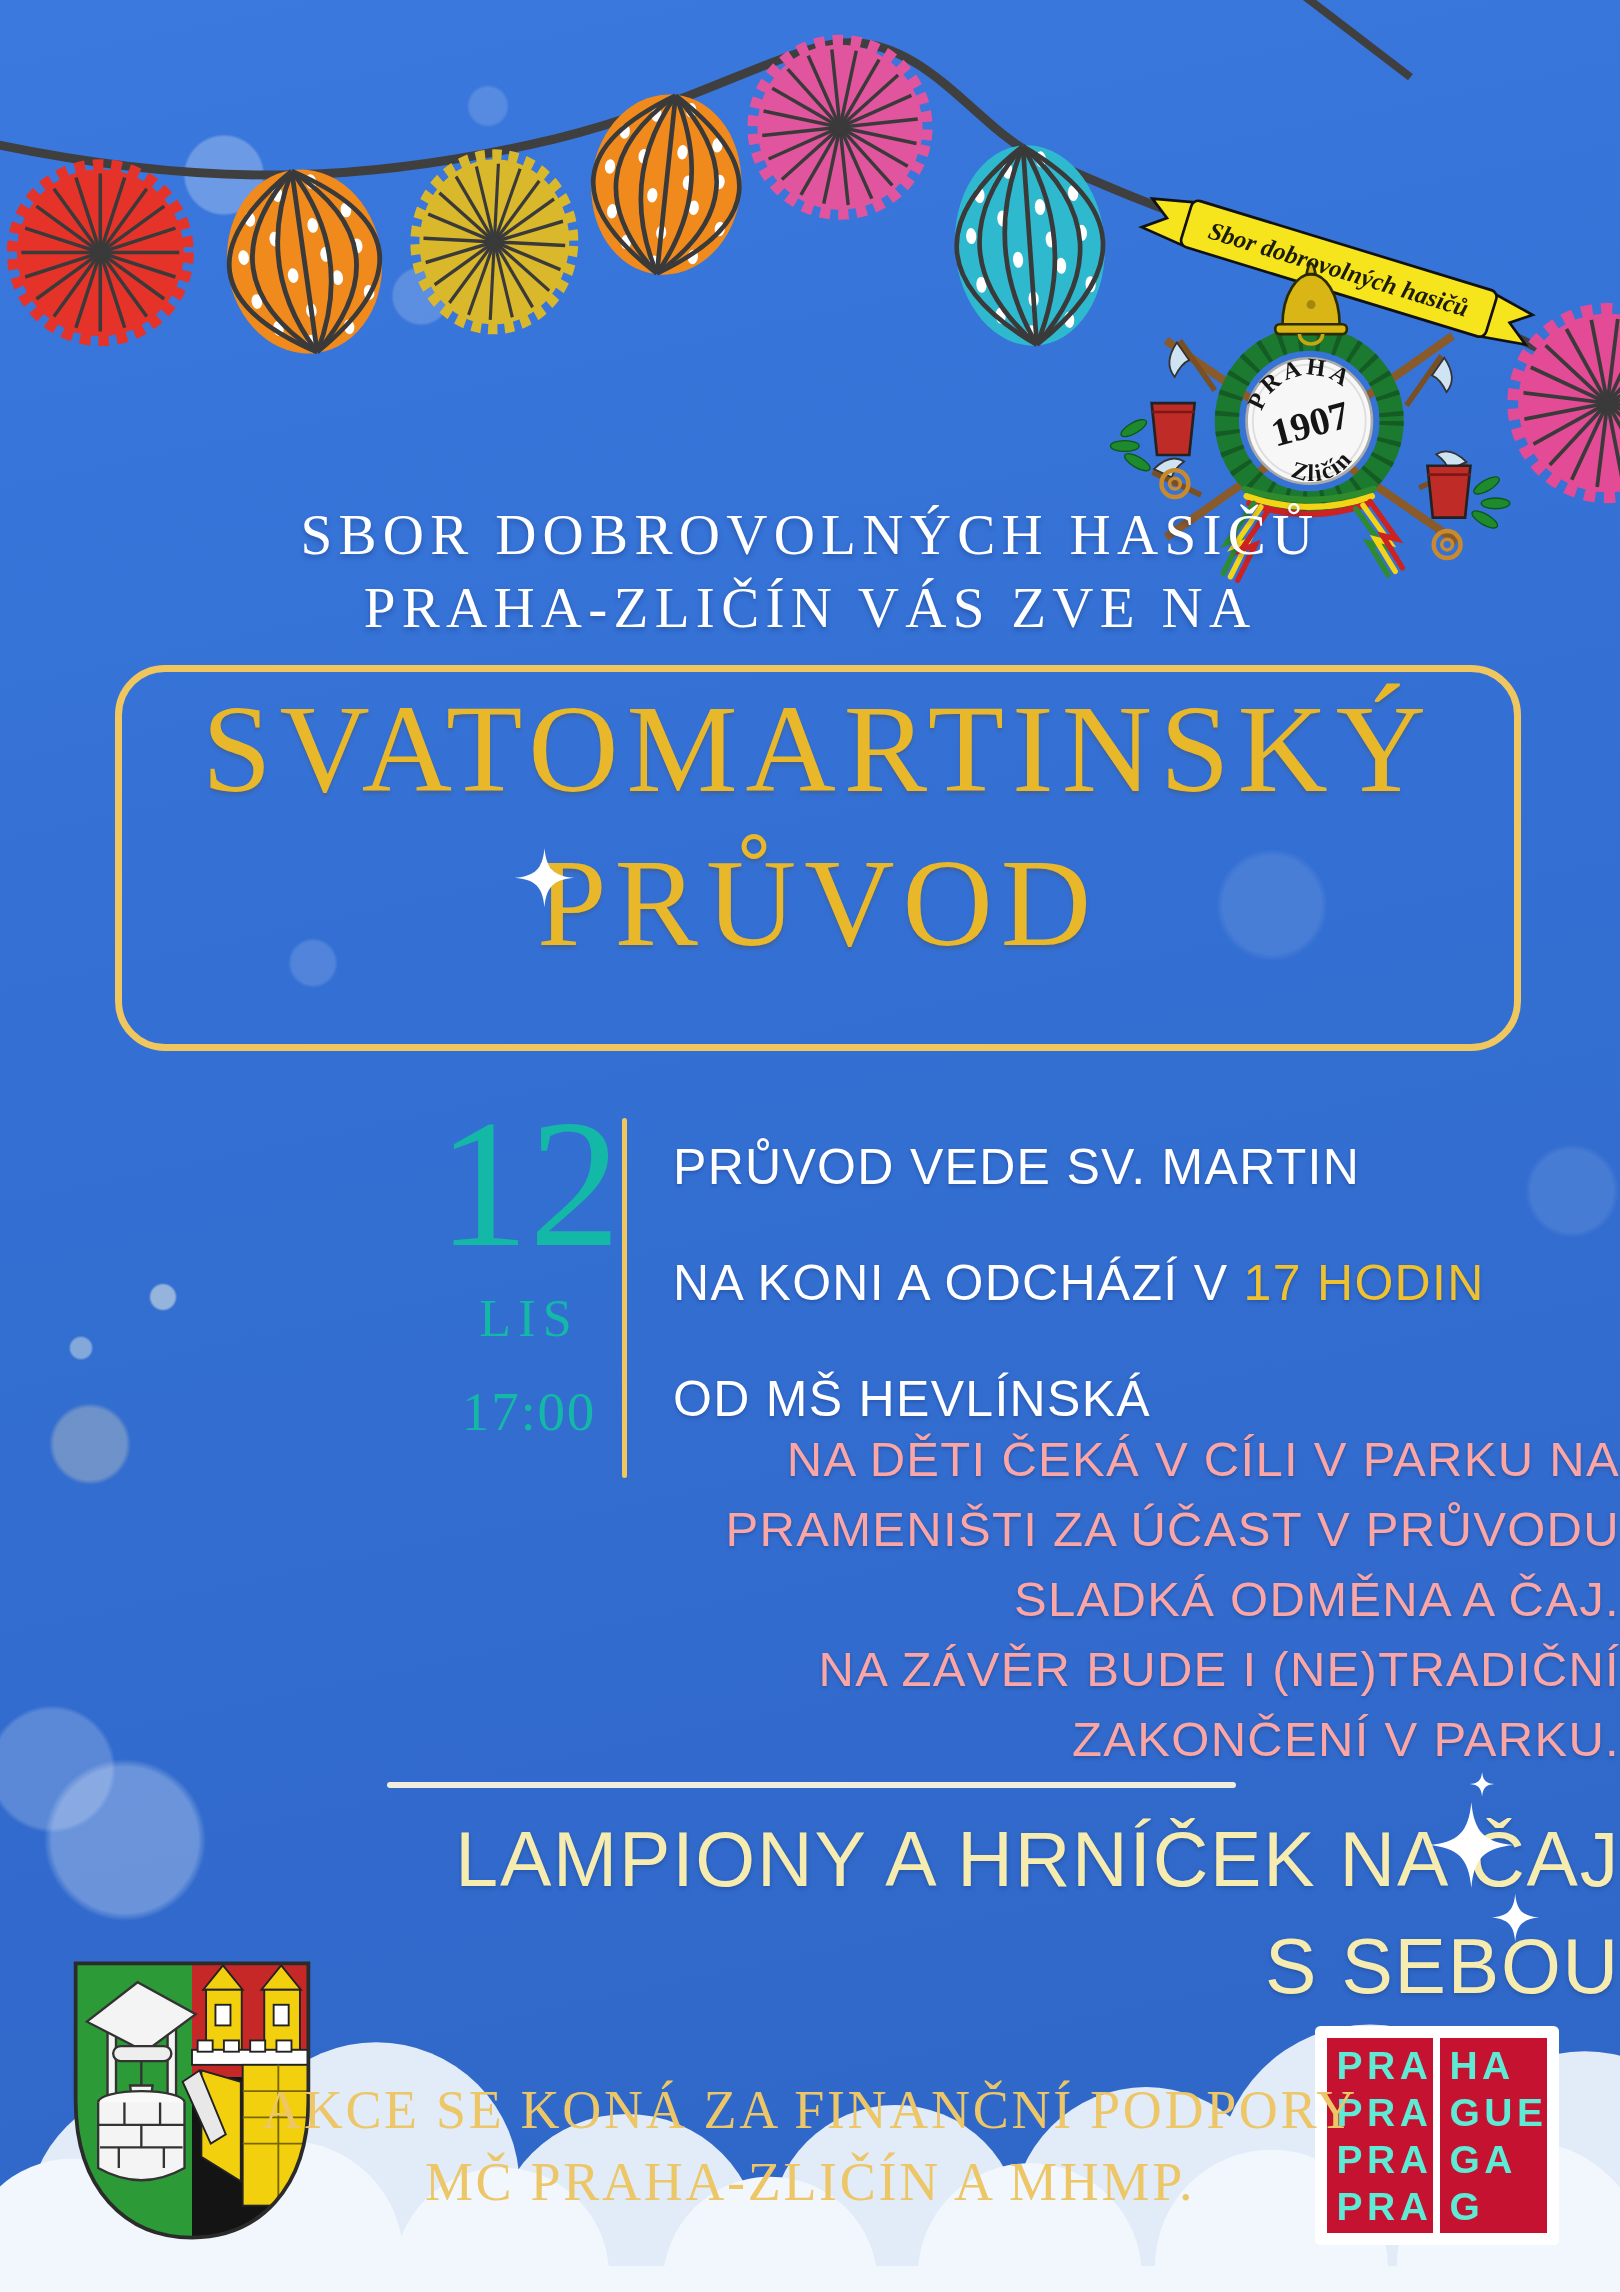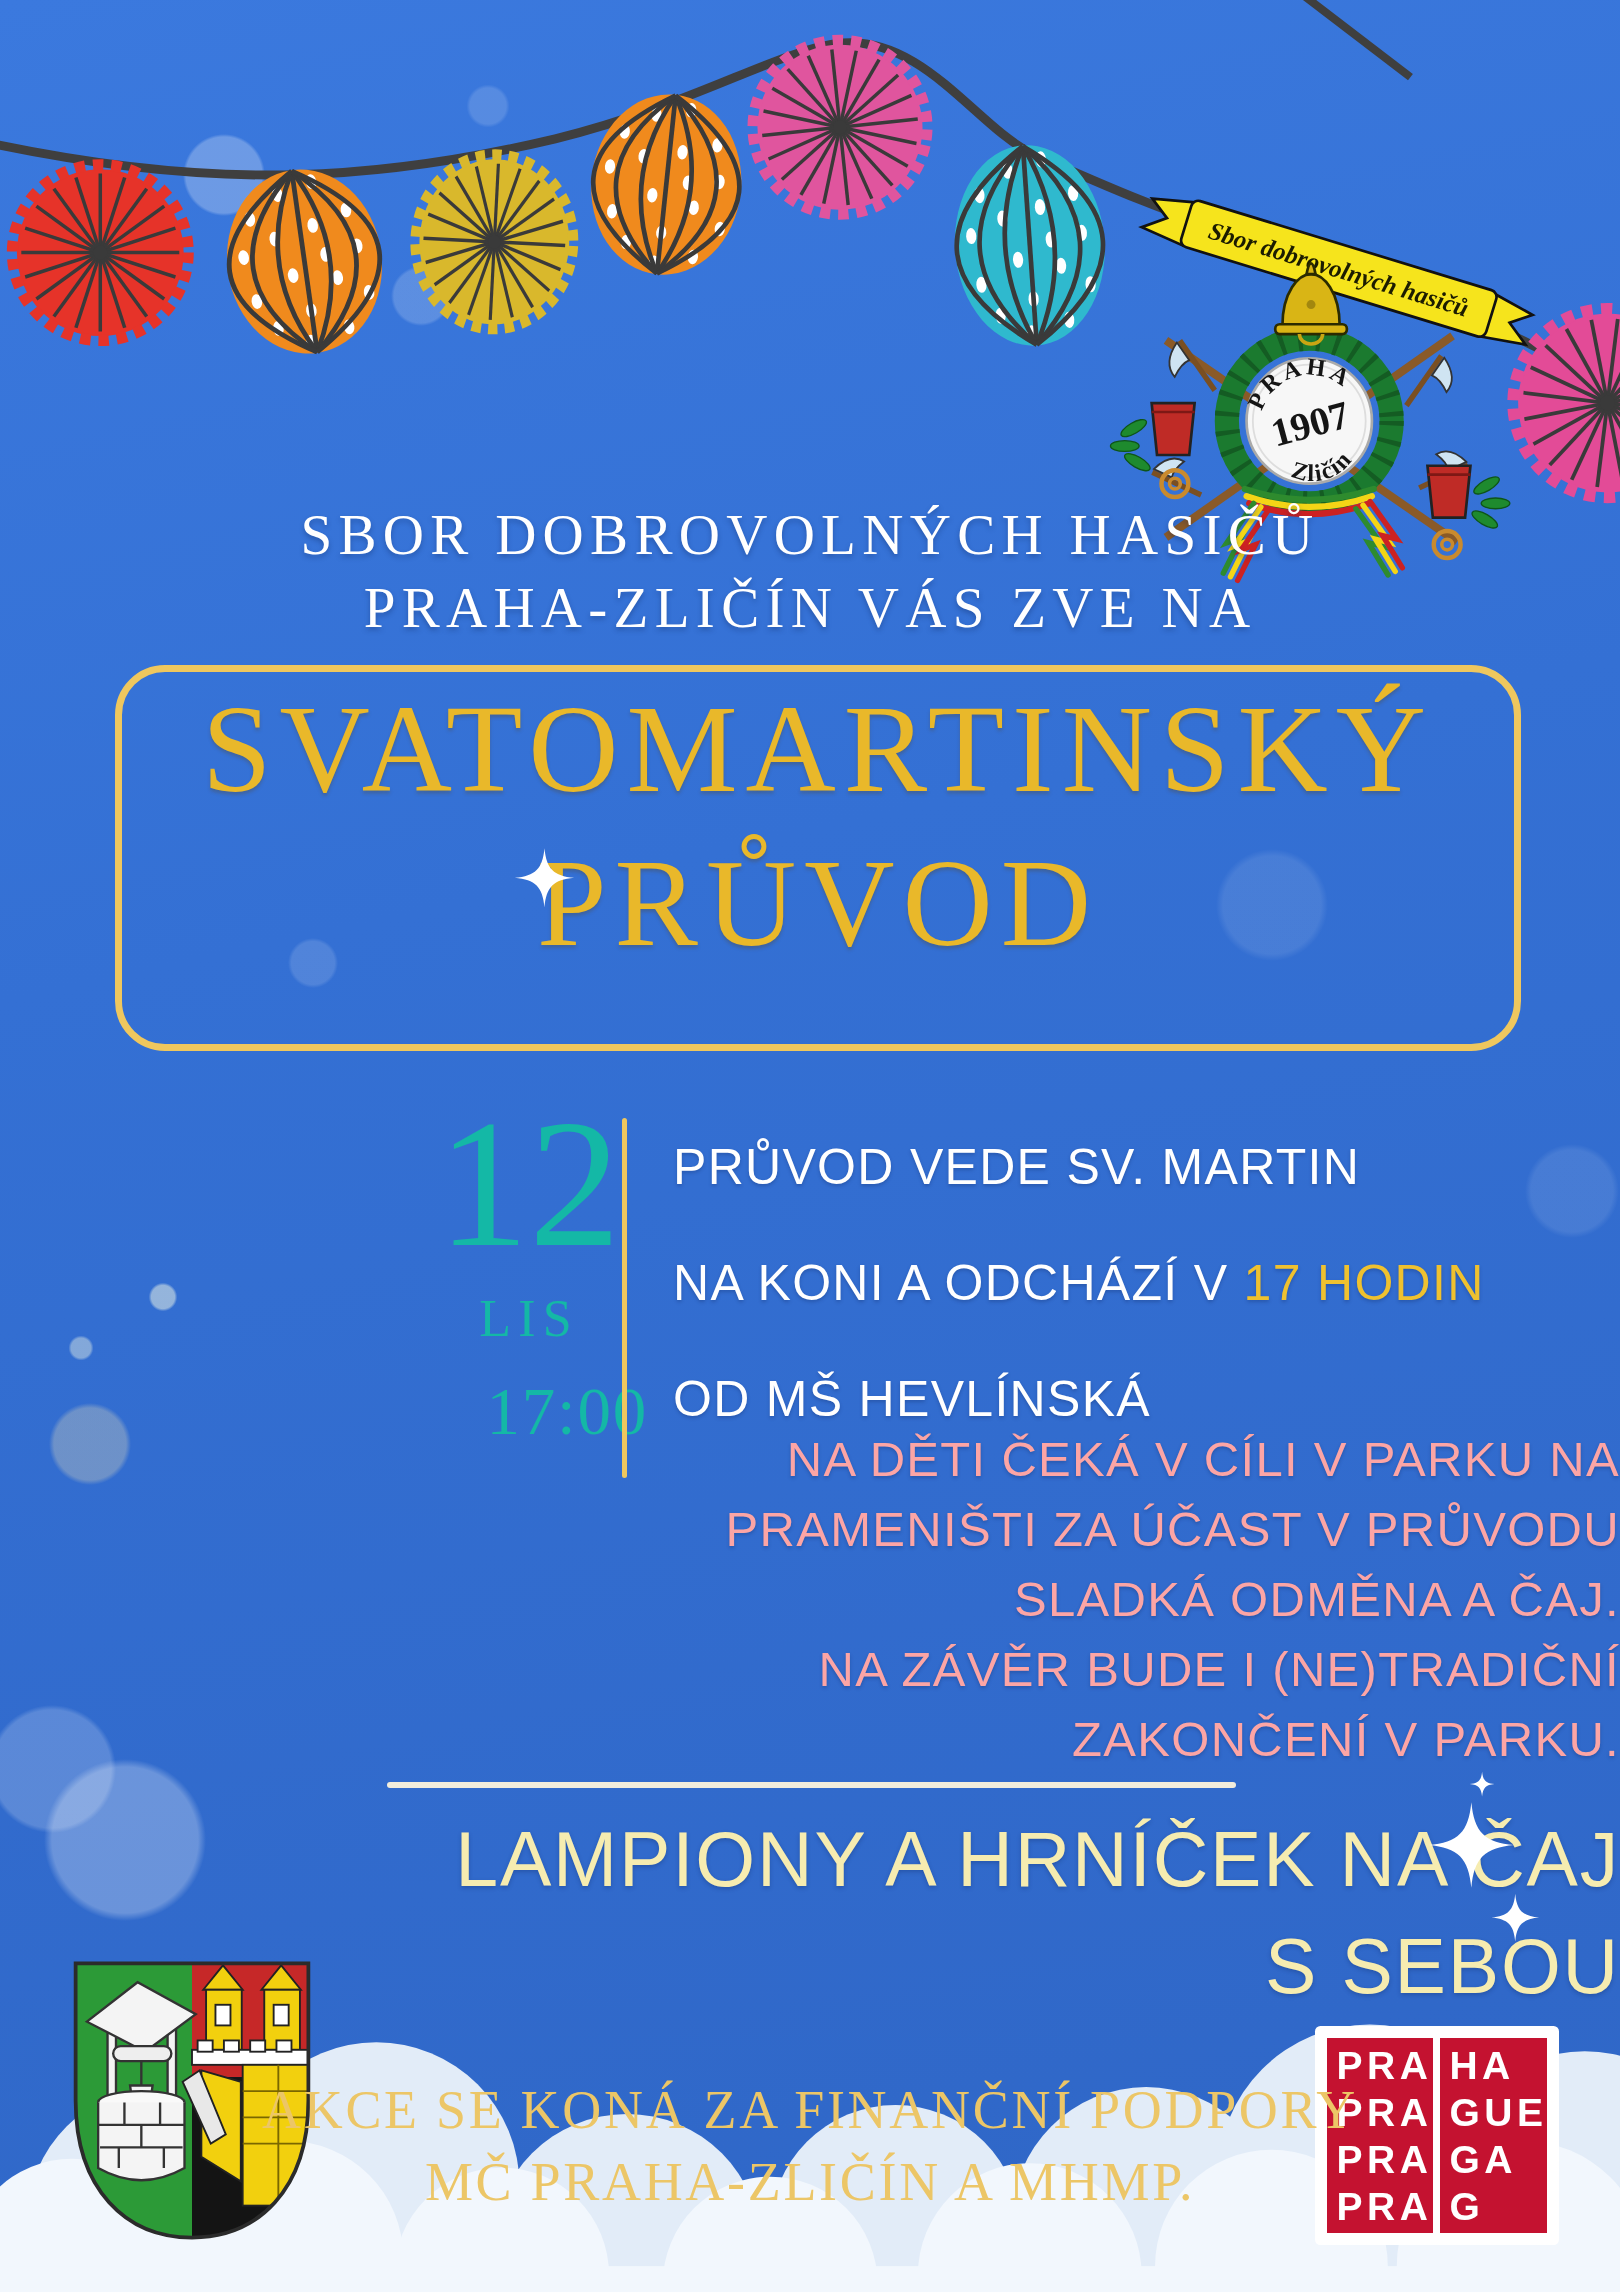--- a/index.html
+++ b/index.html
@@ -29,21 +29,21 @@
          letter-spacing:6.3px;text-shadow:0 2.7px 5.4px rgba(15,40,95,.35);}
   .title-box{position:absolute;left:115px;top:665px;width:1392px;height:372px;z-index:3;
          border:7.2px solid #EFC75E;border-radius:50px;display:flex;flex-direction:column;
          align-items:center;}
   .title-line{font-family:"Liberation Serif",serif;color:#E9B82A;font-size:125px;
          line-height:154px;letter-spacing:8px;text-shadow:0 2.7px 3.6px rgba(90,60,0,.25);}
   .date-col{position:absolute;left:410px;top:1094px;width:238px;text-align:center;z-index:3;
          color:#14b8a6;font-family:"Liberation Serif",serif;}
   .date-day{font-size:183px;line-height:179px;}
   .date-month{font-size:52px;line-height:91px;letter-spacing:7.2px;}
-  .date-time{font-size:67px;line-height:95px;letter-spacing:1.8px;text-align:right;}
+  .date-time{font-size:55px;line-height:95px;letter-spacing:1.8px;}
   .vline{position:absolute;left:622px;top:1118px;width:5.4px;height:360px;background:#EFC75E;
          border-radius:2.7px;z-index:3;}
   .info-col{position:absolute;left:673px;top:1109px;z-index:3;color:#ffffff;
          font-size:50px;line-height:116px;letter-spacing:1.3px;white-space:nowrap;
          text-shadow:0 1.8px 3.6px rgba(15,40,95,.3);}
   .gold-inline{color:#EFC12F;}
   .paragraph{position:absolute;left:0;top:1424px;width:100%;text-align:right;z-index:3;
          color:#fca5a5;font-size:49px;line-height:70px;letter-spacing:1.3px;
          text-shadow:0 1.8px 3.6px rgba(15,40,95,.3);}
   .divider{position:absolute;left:387px;top:1782px;width:849px;height:6.3px;background:#F2EDDC;
@@ -53,21 +53,21 @@
          text-shadow:0 1.8px 4.5px rgba(15,40,95,.3);}
   .footer{position:absolute;left:0;top:2074px;width:100%;text-align:center;z-index:6;
          color:#ECC667;font-family:"Liberation Serif",serif;font-size:54px;line-height:72px;
          letter-spacing:2.7px;}
   
   .prague-logo{position:absolute;left:1315px;top:2026px;width:244px;height:219px;z-index:6;
          background:#ffffff;border-radius:5.4px;box-sizing:border-box;padding:11.6px;
          display:flex;gap:6.3px;}
   .pl-col{background:#C41230;flex:1;display:flex;flex-direction:column;justify-content:center;
          padding-left:9.9px;box-sizing:border-box;}
-  .pl-cell{color:#ffffff;font-weight:bold;font-size:39px;line-height:47px;letter-spacing:4.5px;}
+  .pl-cell{color:#5eead4;font-weight:bold;font-size:39px;line-height:47px;letter-spacing:4.5px;}
   .svg-abs{position:absolute;}
 </style>
 </head>
 <body>
 
 <div class="poster">
   <div class="bg"></div>
 
   <svg class="layer" width="1620" height="627" viewBox="0 0 1809 700">
     <defs>

